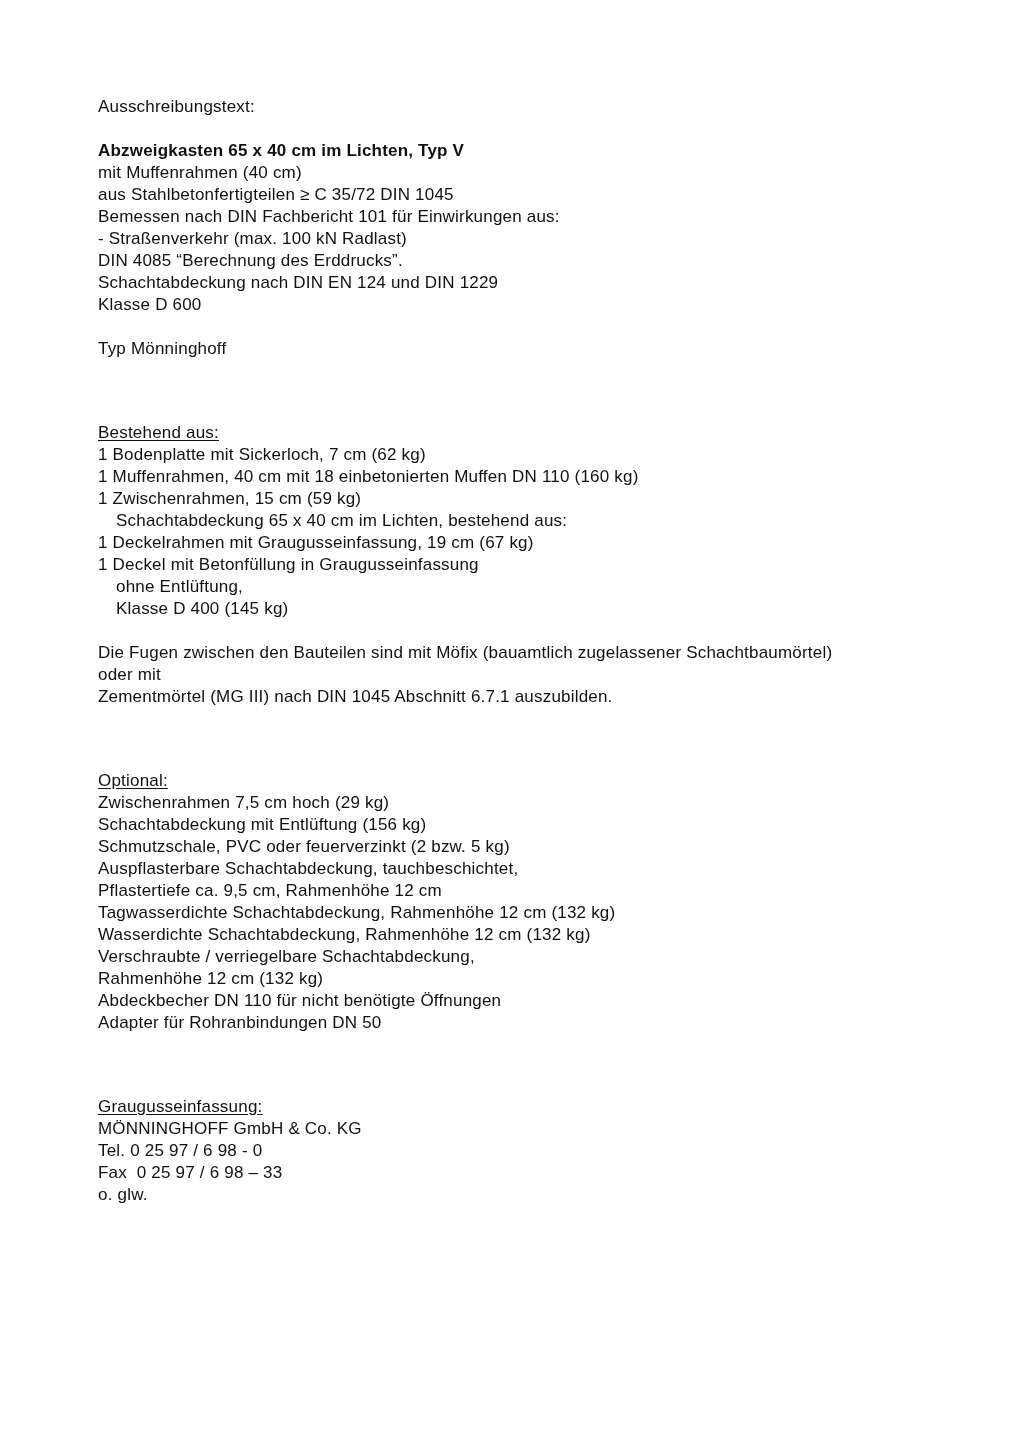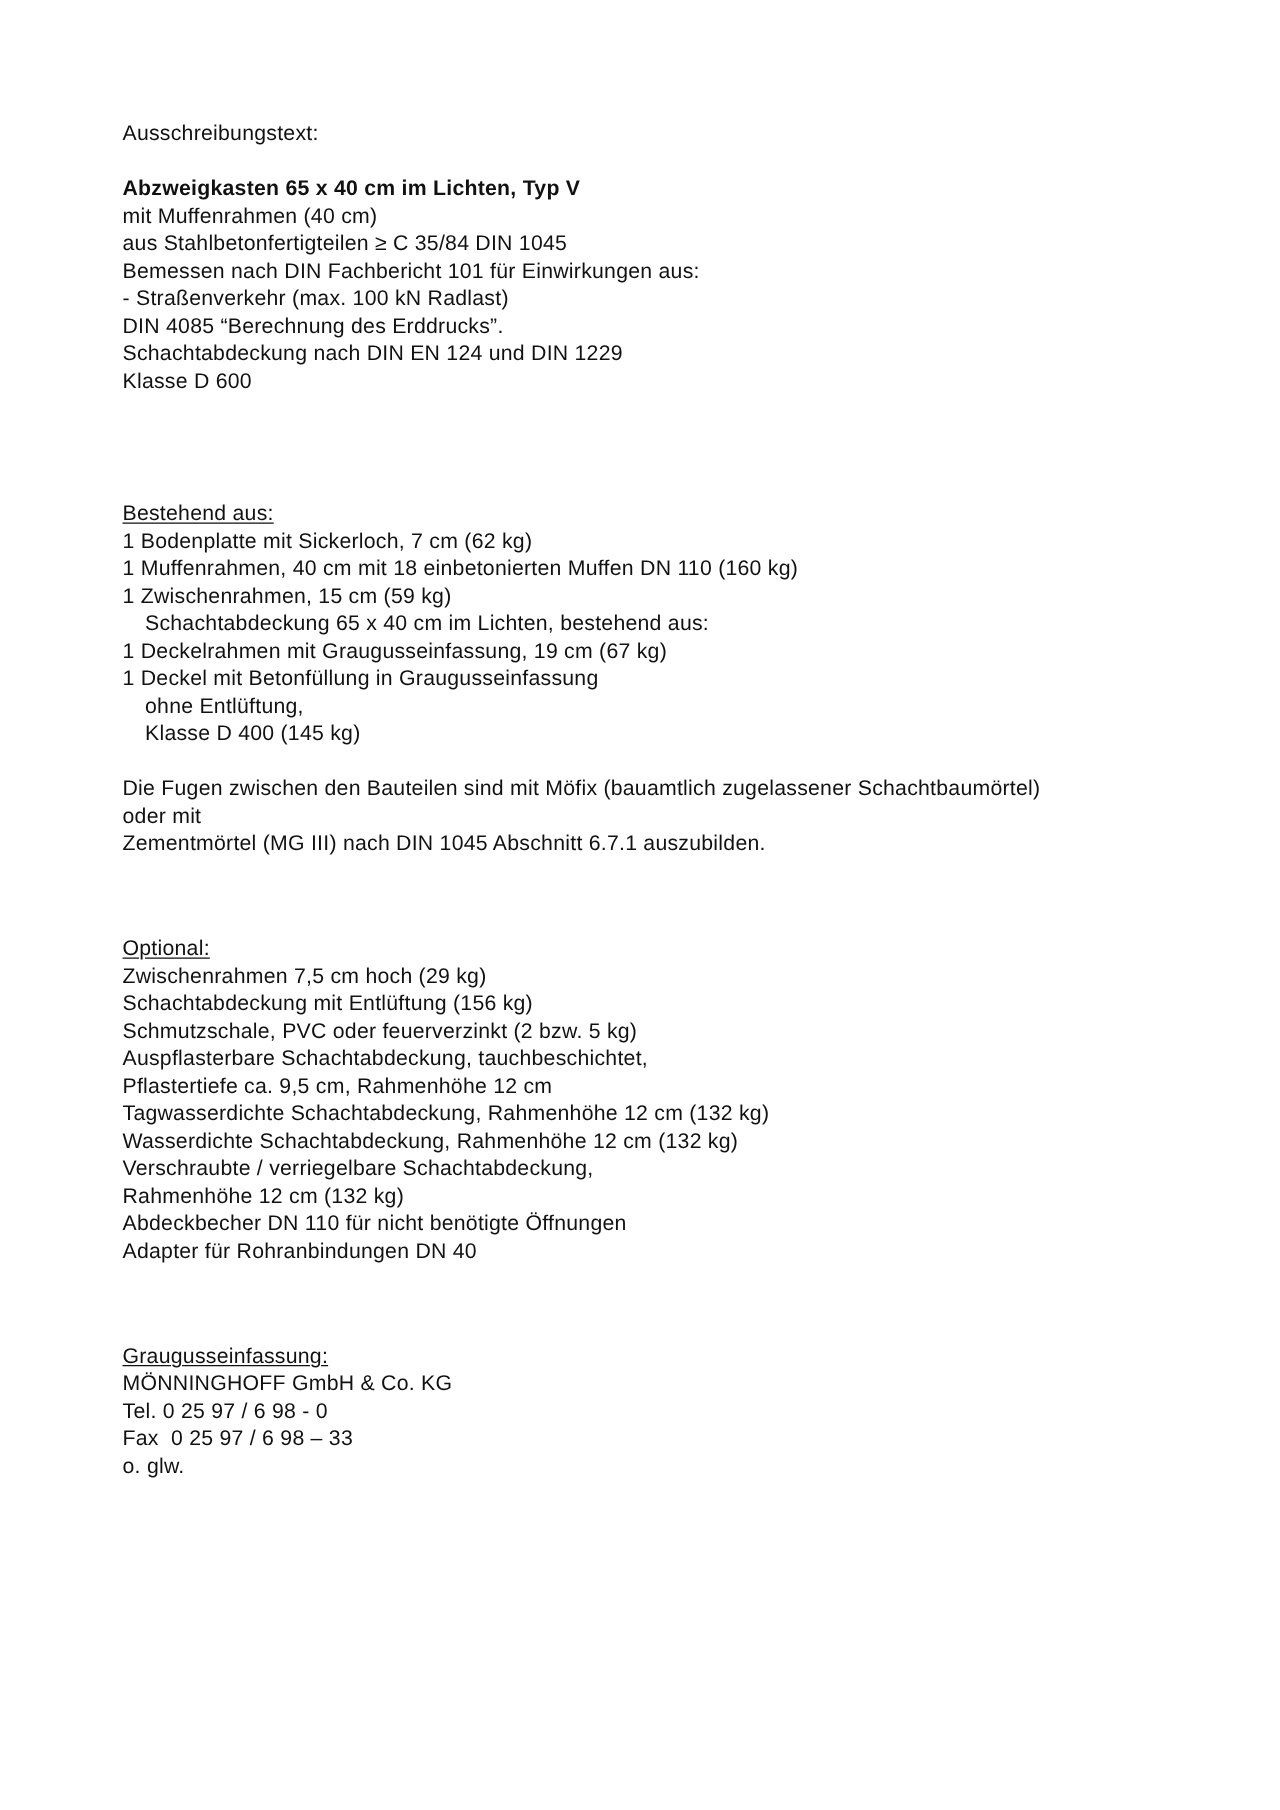--- a/index.html
+++ b/index.html
@@ -39,28 +39,29 @@
 <body>
 
 <div class="page">
   <div class="content">
 
     <p class="line">Ausschreibungstext:</p>
     <p class="line"></p>
 
     <p class="line bold">Abzweigkasten 65 x 40 cm im Lichten, Typ V</p>
     <p class="line">mit Muffenrahmen (40 cm)</p>
-    <p class="line">aus Stahlbetonfertigteilen ≥ C 35/84 DIN 1045</p>
+    <p class="line">aus Stahlbetonfertigteilen ≥ C 35/72 DIN 1045</p>
     <p class="line">Bemessen nach DIN Fachbericht 101 für Einwirkungen aus:</p>
     <p class="line">- Straßenverkehr (max. 100 kN Radlast)</p>
     <p class="line">DIN 4085 “Berechnung des Erddrucks”.</p>
     <p class="line">Schachtabdeckung nach DIN EN 124 und DIN 1229</p>
     <p class="line">Klasse D 600</p>
     <p class="line"></p>
 
+    <p class="line">Typ Mönninghoff</p>
     <p class="line"></p>
 
     <p class="line u">Bestehend aus:</p>
     <p class="line">1 Bodenplatte mit Sickerloch, 7 cm (62 kg)</p>
     <p class="line">1 Muffenrahmen, 40 cm mit 18 einbetonierten Muffen DN 110 (160 kg)</p>
     <p class="line">1 Zwischenrahmen, 15 cm (59 kg)</p>
     <p class="line indent">Schachtabdeckung 65 x 40 cm im Lichten, bestehend aus:</p>
     <p class="line">1 Deckelrahmen mit Graugusseinfassung, 19 cm (67 kg)</p>
     <p class="line">1 Deckel mit Betonfüllung in Graugusseinfassung</p>
     <p class="line indent">ohne Entlüftung,</p>
@@ -76,21 +77,21 @@
     <p class="line">Zwischenrahmen 7,5 cm hoch (29 kg)</p>
     <p class="line">Schachtabdeckung mit Entlüftung (156 kg)</p>
     <p class="line">Schmutzschale, PVC oder feuerverzinkt (2 bzw. 5 kg)</p>
     <p class="line">Auspflasterbare Schachtabdeckung, tauchbeschichtet,</p>
     <p class="line">Pflastertiefe ca. 9,5 cm, Rahmenhöhe 12 cm</p>
     <p class="line">Tagwasserdichte Schachtabdeckung, Rahmenhöhe 12 cm (132 kg)</p>
     <p class="line">Wasserdichte Schachtabdeckung, Rahmenhöhe 12 cm (132 kg)</p>
     <p class="line">Verschraubte / verriegelbare Schachtabdeckung,</p>
     <p class="line">Rahmenhöhe 12 cm (132 kg)</p>
     <p class="line">Abdeckbecher DN 110 für nicht benötigte Öffnungen</p>
-    <p class="line">Adapter für Rohranbindungen DN 40</p>
+    <p class="line">Adapter für Rohranbindungen DN 50</p>
     <p class="line"></p>
 
     <p class="line u">Graugusseinfassung:</p>
     <p class="line">MÖNNINGHOFF GmbH &amp; Co. KG</p>
     <p class="line">Tel. 0 25 97 / 6 98 - 0</p>
     <p class="line">Fax  0 25 97 / 6 98 – 33</p>
     <p class="line">o. glw.</p>
 
   </div>
 </div>

